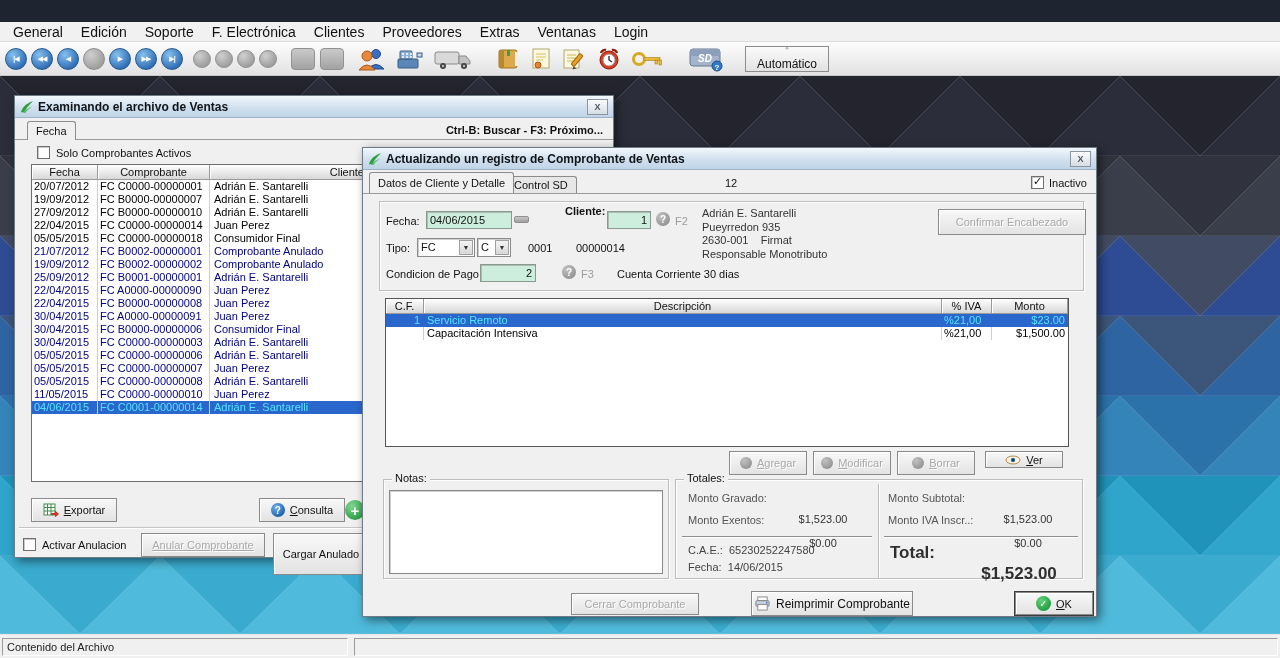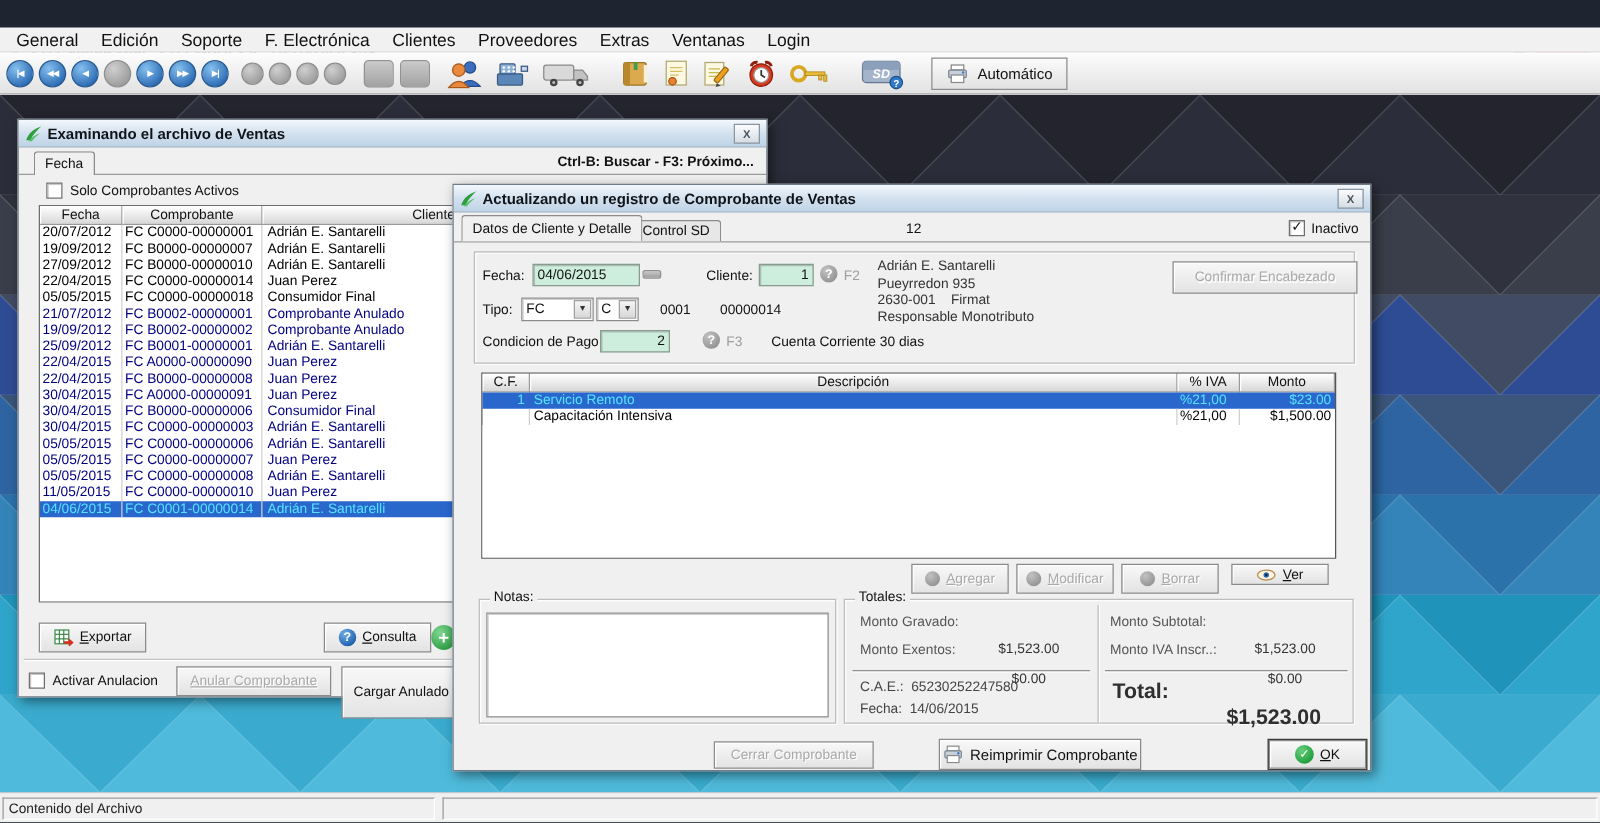--- a/index.html
+++ b/index.html
@@ -35,21 +35,21 @@
     align-items:center; justify-content:center; color:#fff; font-size:7px; font-weight:bold; letter-spacing:-1px; }
   .tb-circle.blue { background:radial-gradient(circle at 35% 30%, #85c0ee, #2e6db5 75%); border:1px solid #28598f; }
   .tb-circle.gray { background:radial-gradient(circle at 35% 30%, #cfcfcf, #9d9d9d 75%); border:1px solid #8f8f8f; }
   .tb-gray-group { display:flex; margin-left:6px; }
   .tb-gray-group .tb-circle { width:18px; height:18px; }
   .tb-square { width:24px; height:22px; border-radius:4px; background:linear-gradient(#cacaca,#a2a2a2);
     border:1px solid #919191; margin-right:5px; }
   .tb-squares { display:flex; margin-left:10px; }
   .tb-icon { margin-left:8px; display:flex; align-items:center; }
   #automatico-btn { margin-left:20px; height:26px; padding:0 11px; display:flex; align-items:center; gap:7px;
-    background:linear-gradient(#fbfbfb,#e2e2e2); border:1px solid #8c8c8c; font-size:12px; color:#111; }
+    background:linear-gradient(#fbfbfb,#e2e2e2); border:1px solid #8c8c8c; font-size:12px; color:#111;flex-direction:column; }
 
   
   #desktop { position:absolute; left:0; top:76px; width:1280px; height:558px; }
 
   
   #statusbar { position:absolute; left:0; top:634px; width:100%; height:24px; background:#f0f0f0;
     border-top:1px solid #e6e6e6; }
   .status-panel { position:absolute; top:3px; height:18px; background:#f0f0f0;
     border:1px solid; border-color:#9b9b9b #ffffff #ffffff #9b9b9b; padding:2px 4px; font-size:11px; color:#222; }
 
@@ -538,21 +538,21 @@
     </div>
     <div class="lbl" style="left:348px; top:29px; width:40px; text-align:center;">12</div>
     <div class="checkbox checked" style="left:668px; top:28px;"></div>
     <div class="cb-label" style="left:686px; top:29px;">Inactivo</div>
 
     <div class="group" style="left:16px; top:53px; width:705px; height:90px;">
       <div class="lbl" style="left:6px; top:13px;">Fecha:</div>
       <div class="input-mint" style="left:46px; top:9px; width:86px; height:18px;">04/06/2015</div>
       <div class="mini-icon" style="left:134px; top:14px; width:15px; height:7px;"></div>
 
-      <div class="lbl" style="left:185px; top:13px;">Cliente:</div>
+      <div class="lbl" style="left:185px; top:3px;font-weight:bold;">Cliente:</div>
       <div class="input-mint" style="left:227px; top:9px; width:44px; height:18px; text-align:right;">1</div>
       <div class="qcircle qgray" style="position:absolute; left:276px; top:10px; width:14px; height:14px; font-size:10px;">?</div>
       <div class="lbl gray" style="left:295px; top:13px;">F2</div>
 
       <div class="client-info" style="position:absolute; left:322px; top:5px;" id="client-info">
           <div>Adrián E. Santarelli</div>
           <div>Pueyrredon 935</div>
           <div>2630-001    Firmat</div>
           <div>Responsable Monotributo</div>
         </div>

